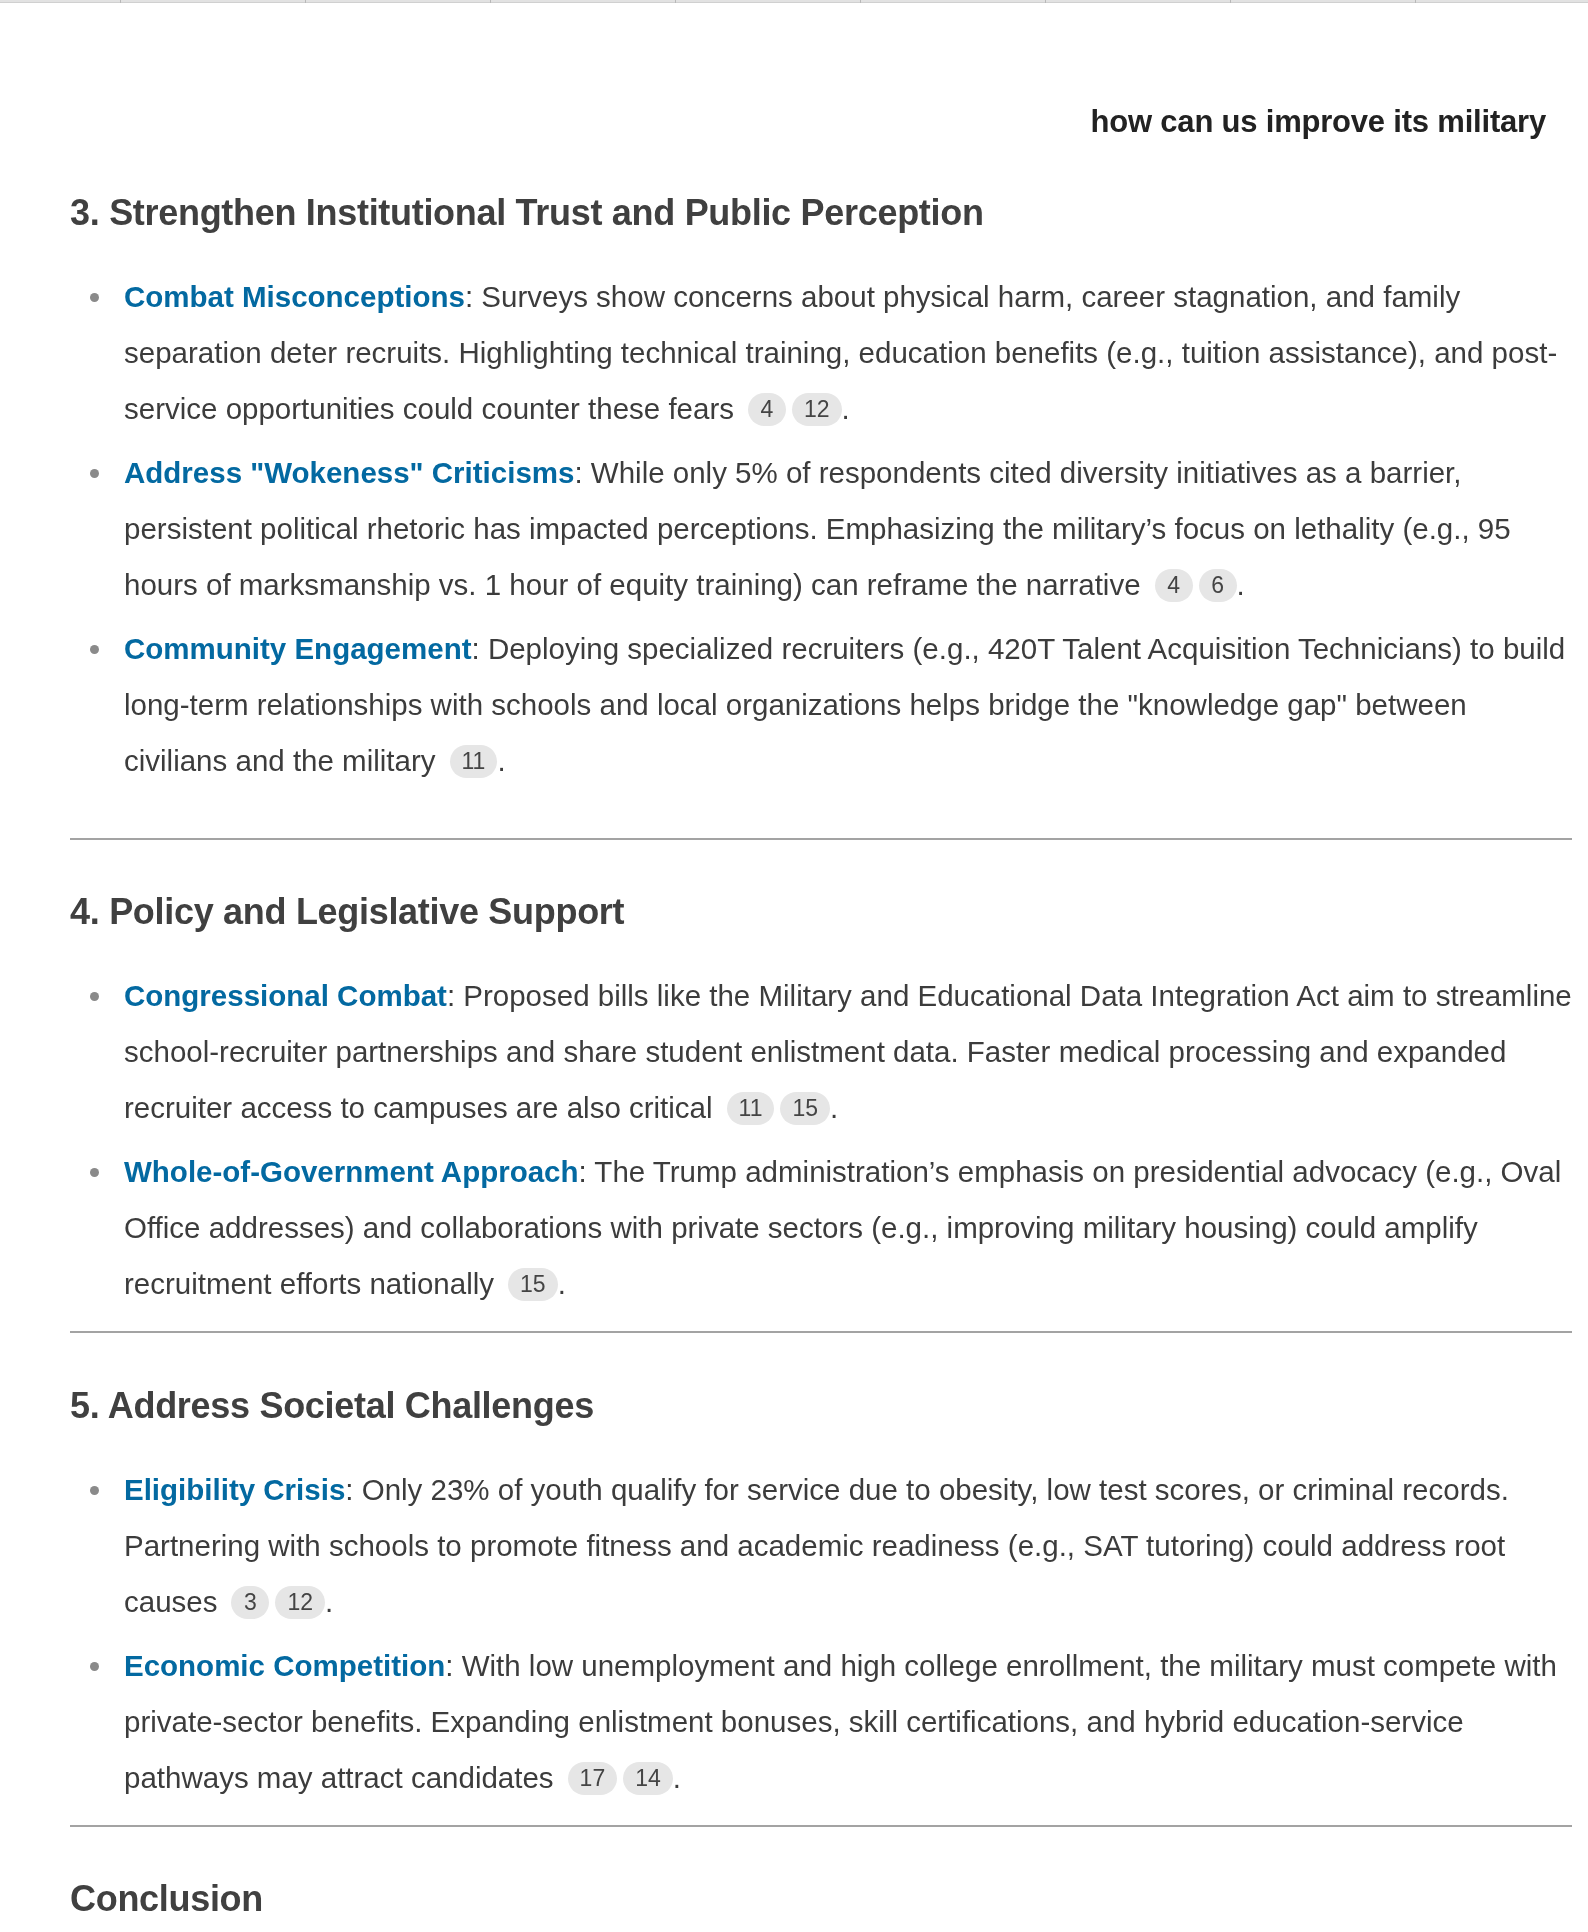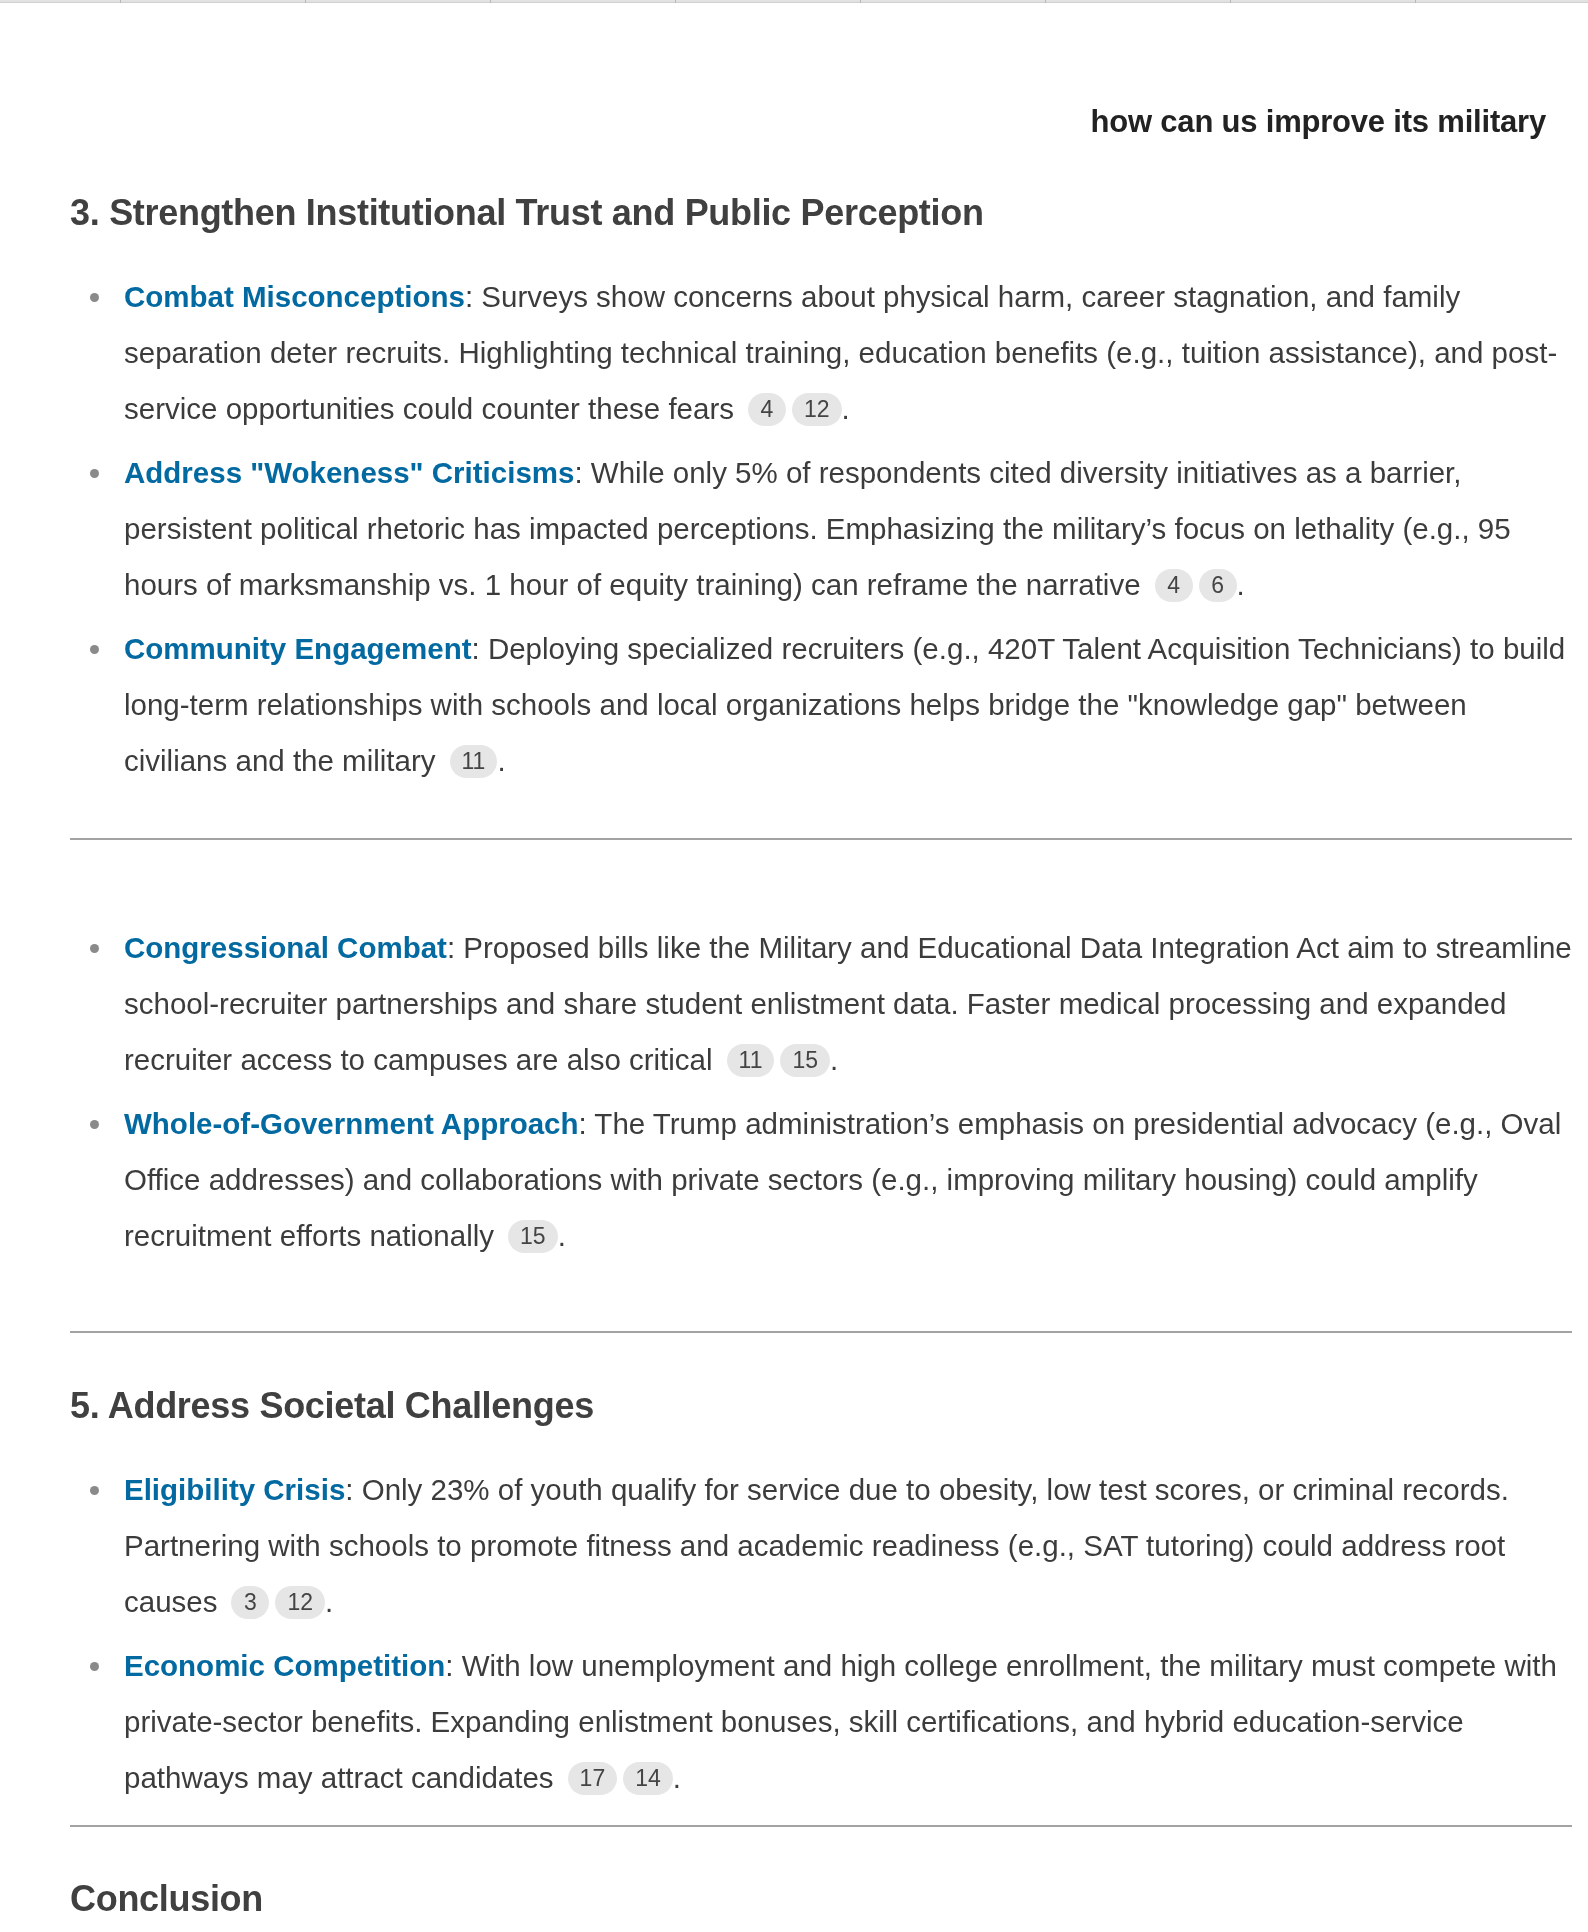--- a/index.html
+++ b/index.html
@@ -106,20 +106,21 @@
       <li>
         <span class="dot"></span>
         <span class="lead">Community Engagement</span><span>: Deploying specialized recruiters (e.g., 420T Talent Acquisition Technicians) to build long-term relationships with schools and local organizations helps bridge the "knowledge gap" between civilians and the military</span><span class="cite first">11</span><span>.</span>
       </li>
     </ul>
   </section>
 
   <hr id="sep1" class="sep">
 
   <section id="sec4">
+    <h2 class="section-heading">4. Policy and Legislative Support</h2>
     <ul class="bullets">
       <li>
         <span class="dot"></span>
         <span class="lead">Congressional Combat</span><span>: Proposed bills like the Military and Educational Data Integration Act aim to streamline school-recruiter partnerships and share student enlistment data. Faster medical processing and expanded recruiter access to campuses are also critical</span><span class="cite first">11</span><span class="cite">15</span><span>.</span>
       </li>
       <li>
         <span class="dot"></span>
         <span class="lead">Whole-of-Government Approach</span><span>: The Trump administration’s emphasis on presidential advocacy (e.g., Oval Office addresses) and collaborations with private sectors (e.g., improving military housing) could amplify recruitment efforts nationally</span><span class="cite first">15</span><span>.</span>
       </li>
     </ul>

